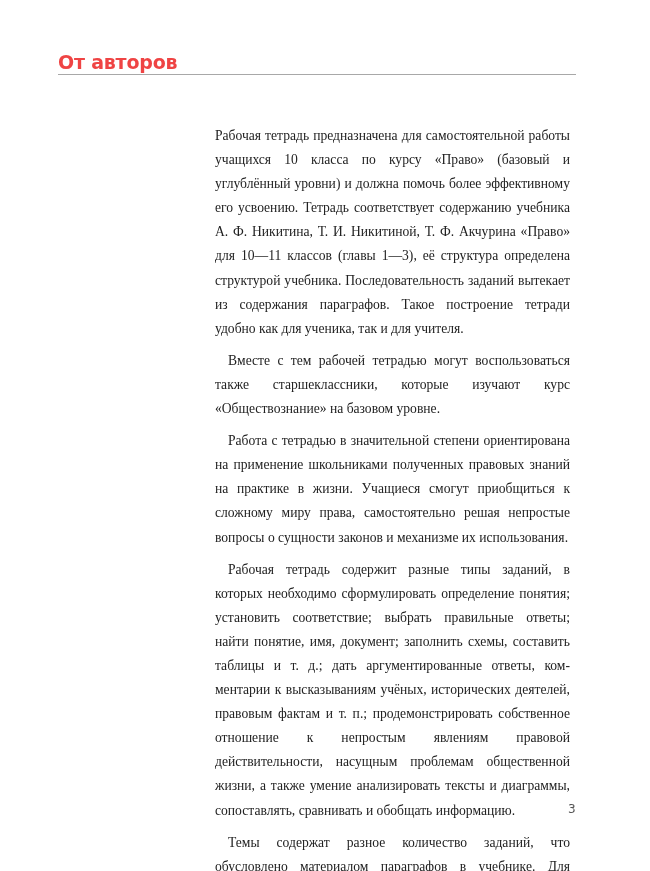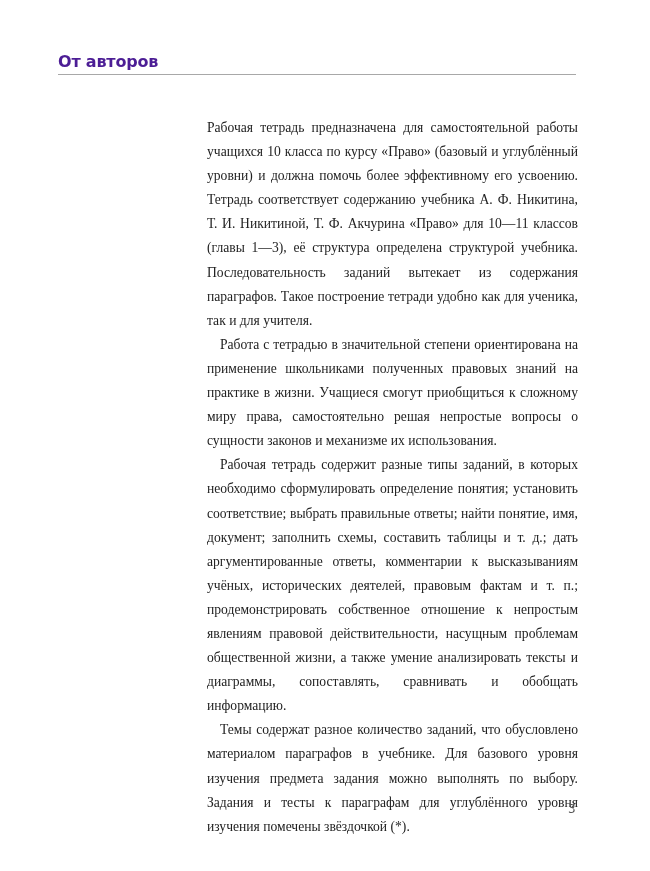--- a/index.html
+++ b/index.html
@@ -2,43 +2,44 @@
 <html><head>
 <meta charset="utf-8">
 <style>
   html, body { margin: 0; padding: 0; background: #ffffff; }
   body { width: 650px; height: 871px; position: relative; overflow: hidden; }
   .header {
     position: absolute; left: 58px; top: 53px; width: 518px;
     border-bottom: 1px solid #a8a8a8; padding-bottom: 3px;
   }
   .header-title {
-    font-family: "DejaVu Sans", sans-serif; font-weight: bold; font-size: 16px;
-    color: #4c1d95; letter-spacing: -0.2px; line-height: 18px;
+    font-family: "DejaVu Sans", sans-serif; font-weight: bold; font-size: 19px;
+    color: #ef4444; letter-spacing: -0.2px; line-height: 18px;
   }
   .body-text {
     position: absolute; left: 207px; top: 116px; width: 371px;
     font-family: "Liberation Serif", serif; font-size: 13.6px; color: #222;
     line-height: 24.1px; text-align: justify; hyphens: manual;
   }
-  .body-text p { margin: 0; text-indent: 13px; }
+  .body-text p { margin: 8px; text-indent: 13px; }
   .body-text p.first { text-indent: 0; }
   .page-number {
     position: absolute; left: 568px; top: 802px;
     font-family: "DejaVu Sans", sans-serif; font-size: 12px; color: #555;
   }
 </style>
 </head>
 <body>
 
 <div class="header">
   <div class="header-title">От авторов</div>
 </div>
 
 <div class="body-text">
   <p class="first">Рабочая тетрадь предназначена для самостоятельной работы учащихся 10 класса по курсу «Право» (базовый и углублённый уровни) и должна помочь более эффективному его усвоению. Тетрадь соответствует со­держанию учебника А. Ф. Никитина, Т. И. Никитиной, Т. Ф. Акчурина «Право» для 10—11 классов (главы 1—3), её структура определена струк­турой учебника. Последовательность заданий вытекает из содержания параграфов. Такое построение тетради удобно как для ученика, так и для учителя.</p>
+  <p>Вместе с тем рабочей тетрадью могут воспользоваться также старше­классники, которые изучают курс «Обществознание» на базовом уров­не.</p>
   <p>Работа с тетрадью в значительной степени ориентирована на приме­нение школьниками полученных правовых знаний на практике в жиз­ни. Учащиеся смогут приобщиться к сложному миру права, самостоя­тельно решая непростые вопросы о сущности законов и механизме их использования.</p>
   <p>Рабочая тетрадь содержит разные типы заданий, в которых необходи­мо сформулировать определение понятия; установить соответствие; выбрать правильные ответы; найти понятие, имя, документ; заполнить схемы, составить таблицы и т. д.; дать аргументированные ответы, ком­ментарии к высказываниям учёных, исторических деятелей, правовым фактам и т. п.; продемонстрировать собственное отношение к непро­стым явлениям правовой действительности, насущным проблемам об­щественной жизни, а также умение анализировать тексты и диаграм­мы, сопоставлять, сравнивать и обобщать информацию.</p>
   <p>Темы содержат разное количество заданий, что обусловлено матери­алом параграфов в учебнике. Для базового уровня изучения предмета задания можно выполнять по выбору. Задания и тесты к параграфам для углублённого уровня изучения помечены звёздочкой (*).</p>
 
 </div>
 
 <div class="page-number">3</div>
 
 </body></html>

